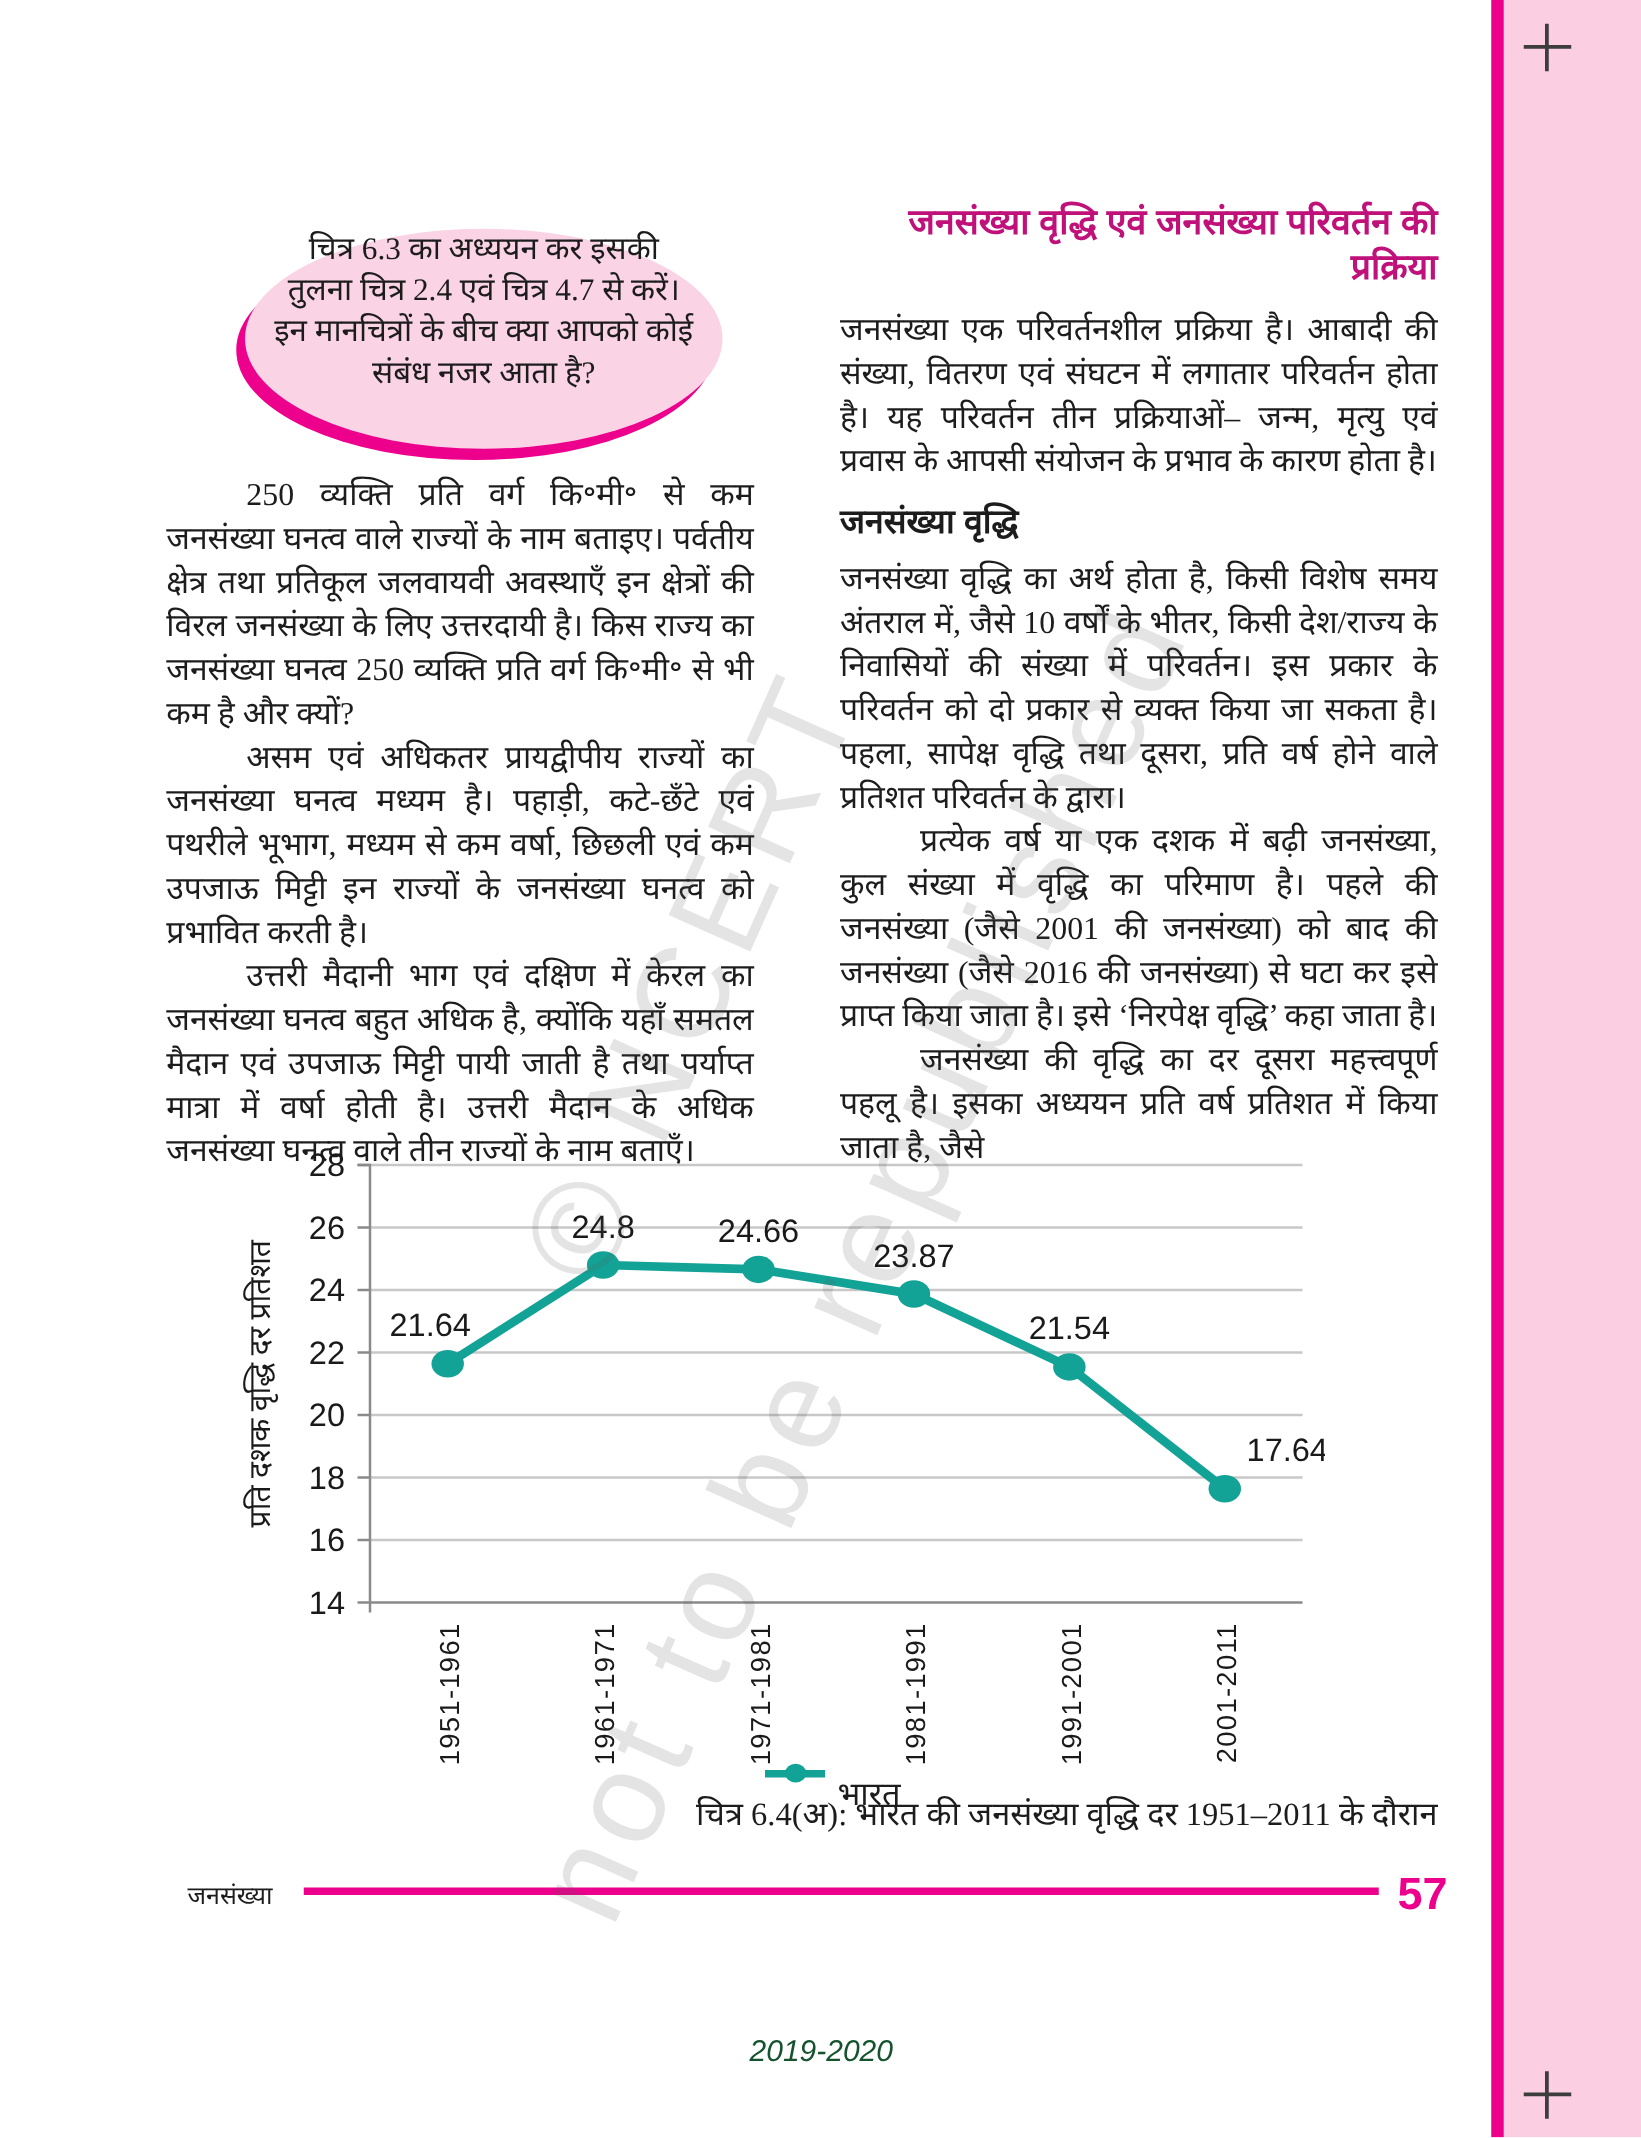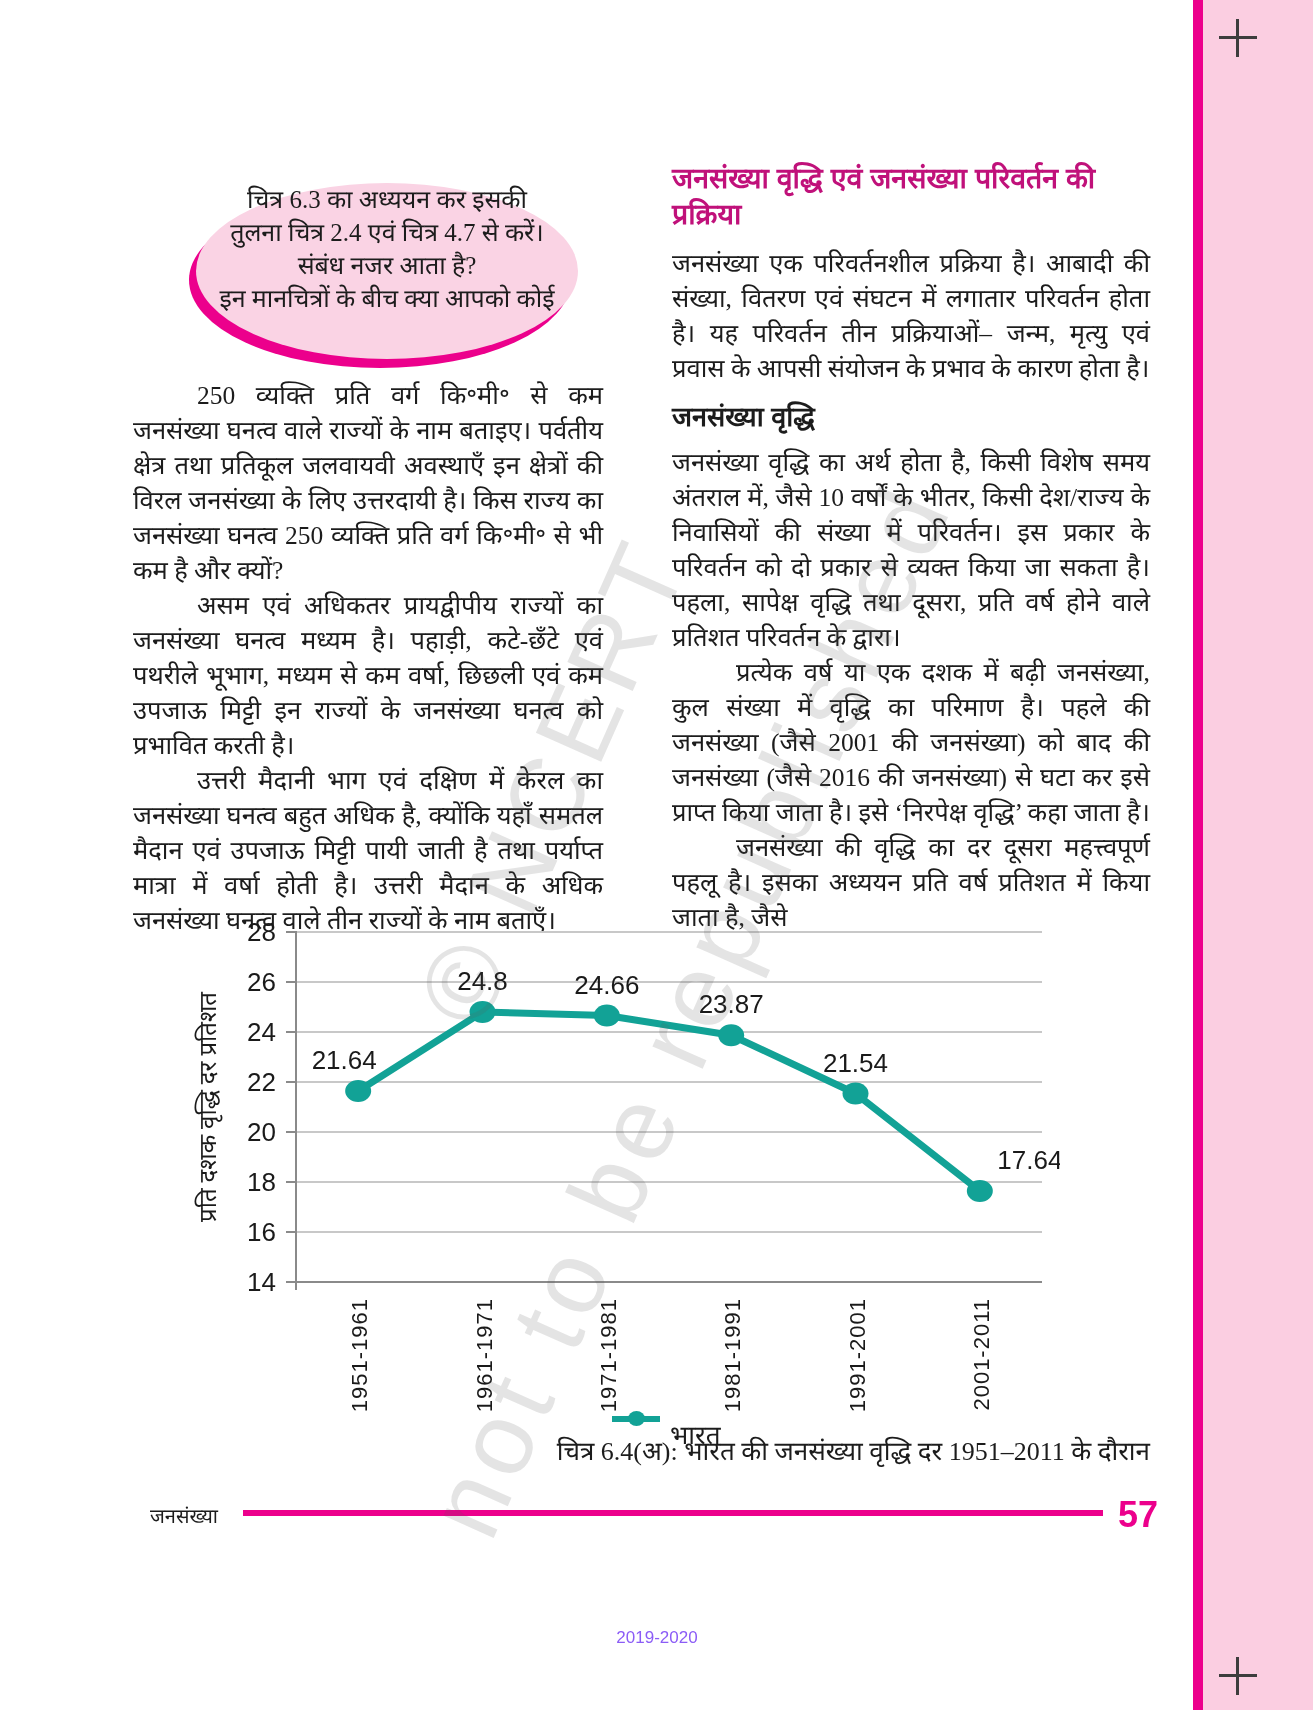--- a/index.html
+++ b/index.html
@@ -30,57 +30,57 @@
   }
   .bubble-title{font-weight:bold;font-size:28px;margin-top:10px;}
   .bubble-line{font-size:25px;line-height:33px;}
   
   .col{position:absolute;z-index:2;font-size:25.5px;line-height:35px;text-align:justify;}
   .col-left{left:133px;top:378px;width:470px;}
   .col-right{left:672px;top:160px;width:478px;}
   .col p{margin:0;}
   .col p.indent{text-indent:64px;}
   .rc-heading{color:var(--heading,#C0117A);font-weight:bold;font-size:28.5px;line-height:36px;
-    font-family:"Liberation Sans","DejaVu Sans",sans-serif;margin:0 0 14px 0;text-align:left;}
+    font-family:"Liberation Sans","DejaVu Sans",sans-serif;margin:0 0 14px 0;text-align:right;}
   .rc-subheading{font-weight:bold;font-size:27px;margin:14px 0 10px 0;text-align:left;
     font-family:"Liberation Sans","DejaVu Sans",sans-serif;}
   
   .chart-svg{position:absolute;left:180px;top:900px;z-index:2;}
   .legend{position:absolute;left:612px;top:1416px;display:flex;gap:10px;z-index:2;}
   .legend-line{position:relative;width:48px;height:6px;background:var(--line,#12A296);display:inline-block;}
   .legend-dot{position:absolute;left:16px;top:-5px;width:17px;height:15px;border-radius:50%;background:var(--line,#12A296);}
   .legend-text{font-size:26px;font-family:"Liberation Serif",serif;}
   .caption{position:absolute;left:193px;top:1432px;width:957px;text-align:right;
     font-size:26px;z-index:2;}
   
   .footer-label{position:absolute;left:150px;top:1502px;font-size:20px;z-index:2;}
   .footer-rule{position:absolute;left:243px;top:1510px;width:860px;height:6px;background:var(--accent,#EC008C);z-index:2;}
   .footer-page{position:absolute;left:1118px;top:1494px;font-size:36px;font-weight:bold;
     color:var(--accent,#EC008C);font-family:"Liberation Sans","DejaVu Sans",sans-serif;z-index:2;}
-  .yearline{position:absolute;left:557px;top:1628px;width:200px;text-align:center;font-size:17px;color:#8b5cf6;
-    font-family:"Liberation Sans","DejaVu Sans",sans-serif;z-index:2;}
+  .yearline{position:absolute;left:557px;top:1628px;width:200px;text-align:center;font-size:24px;color:#14532d;
+    font-family:"Liberation Sans","DejaVu Sans",sans-serif;z-index:2;font-style:italic;}
 </style>
 </head>
 <body>
 
 <div class="page">
 
   <div class="band-light"></div>
   <div class="band-dark"></div>
   <div class="cropmark top"></div>
   <div class="cropmark bottom"></div>
 
   <div class="wm wm1">© NCERT</div>
   <div class="wm wm2">not to be republished</div>
 
   <div class="bubble">
     <div class="bubble-line">चित्र 6.3 का अध्ययन कर इसकी</div>
     <div class="bubble-line">तुलना चित्र 2.4 एवं चित्र 4.7 से करें।</div>
+    <div class="bubble-line">इन मानचित्रों के बीच क्या आपको कोई</div>
     <div class="bubble-line">संबंध नजर आता है?</div>
-    <div class="bubble-line">इन मानचित्रों के बीच क्या आपको कोई</div>
   </div>
 
   <div class="col col-left">
     <p class="indent">250 व्यक्ति प्रति वर्ग कि॰मी॰ से कम जनसंख्या घनत्व वाले राज्यों के नाम बताइए। पर्वतीय क्षेत्र तथा प्रतिकूल जलवायवी अवस्थाएँ इन क्षेत्रों की विरल जनसंख्या के लिए उत्तरदायी है। किस राज्य का जनसंख्या घनत्व 250 व्यक्ति प्रति वर्ग कि॰मी॰ से भी कम है और क्यों?</p>
     <p class="indent">असम एवं अधिकतर प्रायद्वीपीय राज्यों का जनसंख्या घनत्व मध्यम है। पहाड़ी, कटे-छँटे एवं पथरीले भूभाग, मध्यम से कम वर्षा, छिछली एवं कम उपजाऊ मिट्टी इन राज्यों के जनसंख्या घनत्व को प्रभावित करती है।</p>
     <p class="indent">उत्तरी मैदानी भाग एवं दक्षिण में केरल का जनसंख्या घनत्व बहुत अधिक है, क्योंकि यहाँ समतल मैदान एवं उपजाऊ मिट्टी पायी जाती है तथा पर्याप्त मात्रा में वर्षा होती है। उत्तरी मैदान के अधिक जनसंख्या घनत्व वाले तीन राज्यों के नाम बताएँ।</p>
   </div>
 
   <div class="col col-right">
     <h1 class="rc-heading">जनसंख्या वृद्धि एवं जनसंख्या परिवर्तन की प्रक्रिया</h1>

